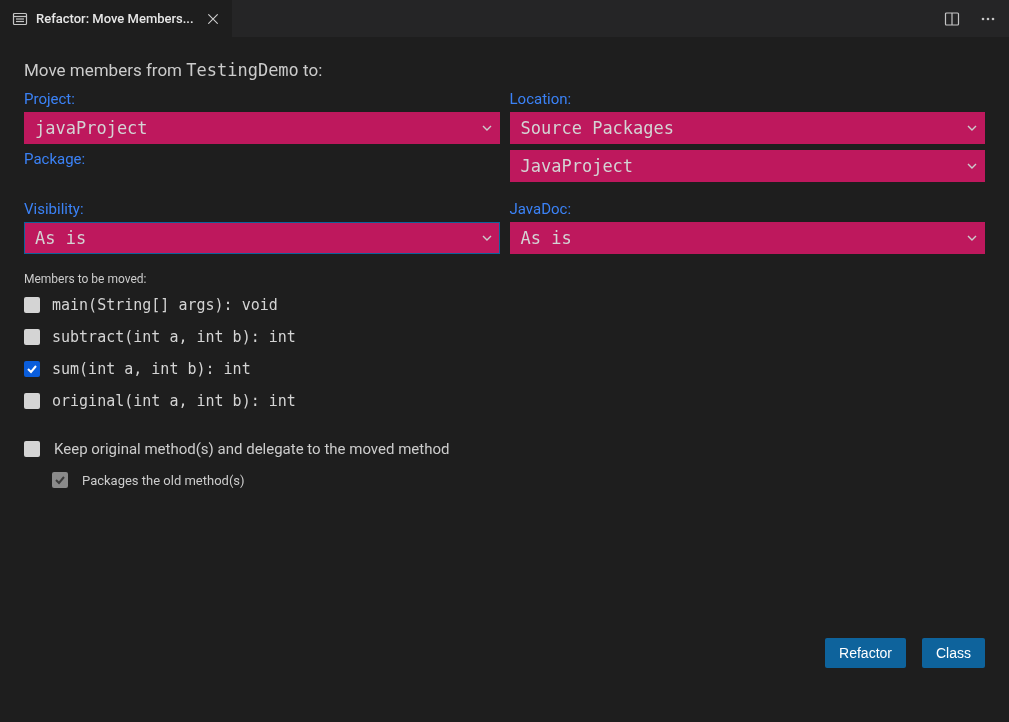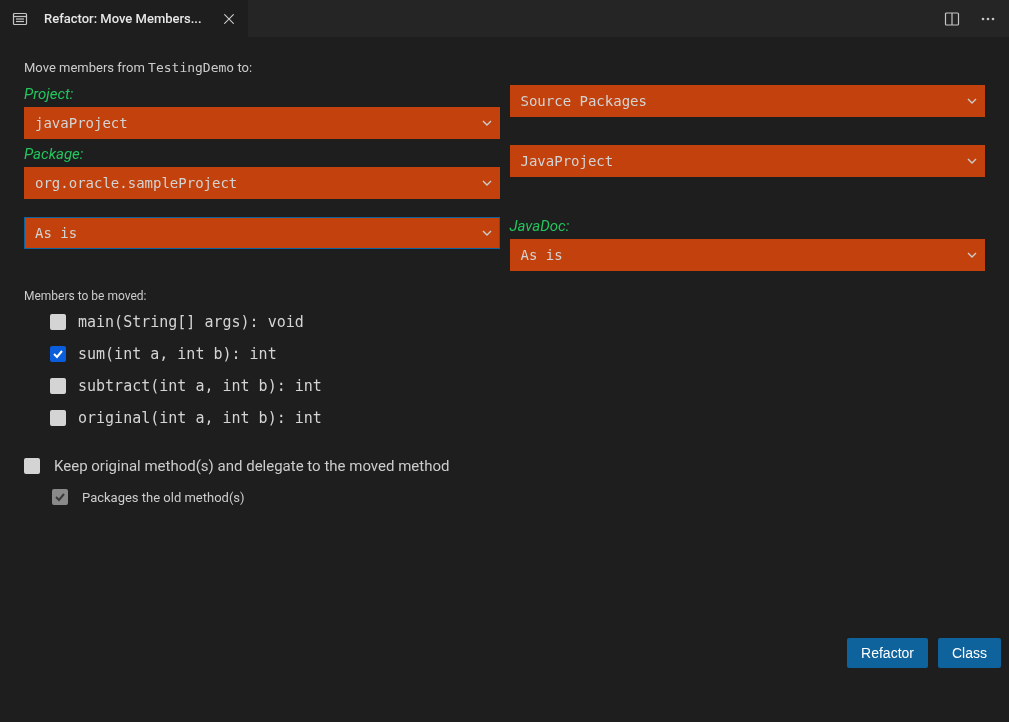--- a/index.html
+++ b/index.html
@@ -17,21 +17,21 @@
     background: #252526;
     display: flex;
     align-items: stretch;
     justify-content: space-between;
     border-bottom: 1px solid #1e1e1e;
   }
   .tabs { display: flex; }
   .tab {
     display: flex;
     align-items: center;
-    gap: 16px;
+    gap: 8px;
     padding: 0 12px;
     background: #1e1e1e;
     color: #e7e7e7;
     font-size: 13px;
     max-width: 260px;
     border-right: 1px solid #252526;
   }
   .tab .tab-icon { display:flex; align-items:center; }
   .tab .tab-label { white-space: nowrap; overflow: hidden; text-overflow: ellipsis; max-width: 180px; font-weight: 500;}
   .tab .tab-close { color: #cccccc; font-size: 14px; display:flex; align-items:center; margin-left:4px;}
@@ -43,57 +43,57 @@
     color: #c5c5c5;
   }
   .title-actions .act { display:flex; align-items:center; justify-content:center; width:22px; height:22px; }
   .content {
     padding: 22px 24px;
     height: calc(722px - 38px);
     background: #1e1e1e;
     position: relative;
   }
   .intro {
-    font-size: 13px;
+    font-size: 17px;
     color: #cccccc;
     margin-bottom: 10px;
   }
   .intro .source { font-family: "SF Mono","Consolas","Menlo",monospace; }
   .grid {
     display: grid;
     grid-template-columns: 1fr 1fr;
     column-gap: 10px;
     row-gap: 6px;
   }
   .field { display: flex; flex-direction: column; gap: 4px; }
-  .label { font-size: 15px; color: #22c55e; font-style: italic; }
+  .label { font-size: 15px; color: #3b82f6; }
   .select {
     position: relative;
     height: 32px;
-    background: #c2410c;
+    background: #be185d;
     display: flex;
     align-items: center;
     padding: 0 10px;
     color: #d4d4d4;
     font-family: "SF Mono","Consolas","Menlo",monospace;
-    font-size: 14px;
+    font-size: 17px;
     border: 1px solid transparent;
   }
   .select.focused { border: 1px solid #0e639c; }
   .select .chev {
     position: absolute;
     right: 6px;
     top: 50%;
     transform: translateY(-50%);
     color: #cccccc;
     display:flex;
   }
   .members-header { font-size: 12px; color: #cccccc; margin-top: 18px; margin-bottom: 10px; }
   .members { display: flex; flex-direction: column; gap: 14px; margin-top: 4px;}
-  .member-row { display: flex; align-items: center; gap: 12px; margin-left: 26px; }
+  .member-row { display: flex; align-items: center; gap: 12px; }
   .checkbox {
     width: 16px;
     height: 16px;
     background: #d4d4d4;
     border-radius: 2px;
     display: flex;
     align-items: center;
     justify-content: center;
     flex: 0 0 16px;
   }
@@ -106,24 +106,24 @@
   .member-label {
     font-family: "SF Mono","Consolas","Menlo",monospace;
     font-size: 15px;
     color: #d4d4d4;
   }
   .opt-row { display:flex; align-items:center; gap:14px; margin-top: 30px; }
   .opt-row .opt-label { font-size:15px; color:#cccccc; }
   .opt-sub { display:flex; align-items:center; gap:14px; margin-top:14px; margin-left:28px; }
   .buttons {
     position: absolute;
-    right: 8px;
+    right: 24px;
     top: 600px;
     display: flex;
-    gap: 10px;
+    gap: 16px;
   }
   .btn {
     background: #0e639c;
     color: #ffffff;
     border: none;
     font-size: 14px;
     padding: 7px 14px;
     border-radius: 2px;
     cursor: pointer;
   }
@@ -180,57 +180,51 @@
       <div class="select">
         <span>javaProject</span>
         <span class="chev">
             <svg width="12" height="12" viewBox="0 0 12 12">
               <path d="M2 4 L6 8 L10 4" stroke="#cccccc" stroke-width="1.4" fill="none"></path>
             </svg>
           </span>
       </div>
     </div>
     <div class="field">
+      <div class="label">Location:</div>
       <div class="select">
         <span>Source Packages</span>
         <span class="chev">
             <svg width="12" height="12" viewBox="0 0 12 12">
               <path d="M2 4 L6 8 L10 4" stroke="#cccccc" stroke-width="1.4" fill="none"></path>
             </svg>
           </span>
       </div>
     </div>
 
     <div class="field">
       <div class="label">Package:</div>
-      <div class="select">
-        <span>org.oracle.sampleProject</span>
-        <span class="chev">
-            <svg width="12" height="12" viewBox="0 0 12 12">
-              <path d="M2 4 L6 8 L10 4" stroke="#cccccc" stroke-width="1.4" fill="none"></path>
-            </svg>
-          </span>
-      </div>
     </div>
     <div class="field">
       <div class="select">
         <span>JavaProject</span>
         <span class="chev">
             <svg width="12" height="12" viewBox="0 0 12 12">
               <path d="M2 4 L6 8 L10 4" stroke="#cccccc" stroke-width="1.4" fill="none"></path>
             </svg>
           </span>
       </div>
     </div>
   </div>
 
   <div class="row-gap"></div>
 
   <div class="grid">
     <div class="field">
+      <div class="label">Visibility:</div>
       <div class="select focused">
         <span>As is</span>
         <span class="chev">
             <svg width="12" height="12" viewBox="0 0 12 12">
               <path d="M2 4 L6 8 L10 4" stroke="#cccccc" stroke-width="1.4" fill="none"></path>
             </svg>
           </span>
       </div>
     </div>
     <div class="field">
@@ -245,32 +239,32 @@
       </div>
     </div>
   </div>
 
   <div class="members-header">Members to be moved:</div>
 
   <div class="members">
     <div class="member-row">
       <span class="checkbox"></span>
       <span class="member-label">main(String[] args): void</span>
+    </div>
+    <div class="member-row">
+      <span class="checkbox"></span>
+      <span class="member-label">subtract(int a, int b): int</span>
     </div>
     <div class="member-row">
       <span class="checkbox checked">
           <svg width="12" height="12" viewBox="0 0 12 12">
             <path d="M2 6 L5 9 L10 3" stroke="#fff" stroke-width="2" fill="none"></path>
           </svg>
         </span>
       <span class="member-label">sum(int a, int b): int</span>
-    </div>
-    <div class="member-row">
-      <span class="checkbox"></span>
-      <span class="member-label">subtract(int a, int b): int</span>
     </div>
     <div class="member-row">
       <span class="checkbox"></span>
       <span class="member-label">original(int a, int b): int</span>
     </div>
   </div>
 
   <div class="opt-row">
     <span class="checkbox"></span>
     <span class="opt-label">Keep original method(s) and delegate to the moved method</span>

